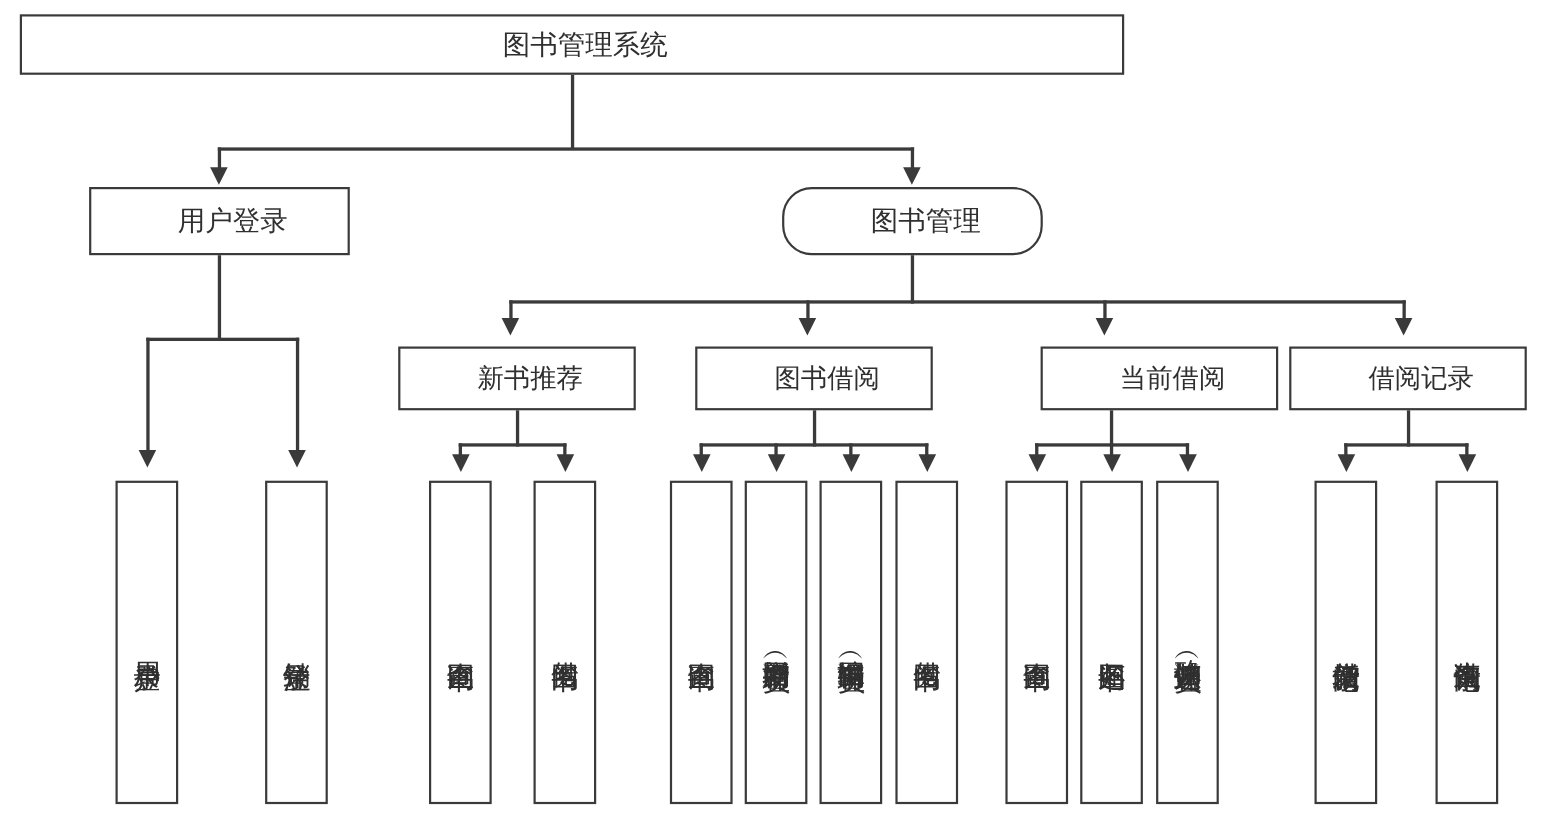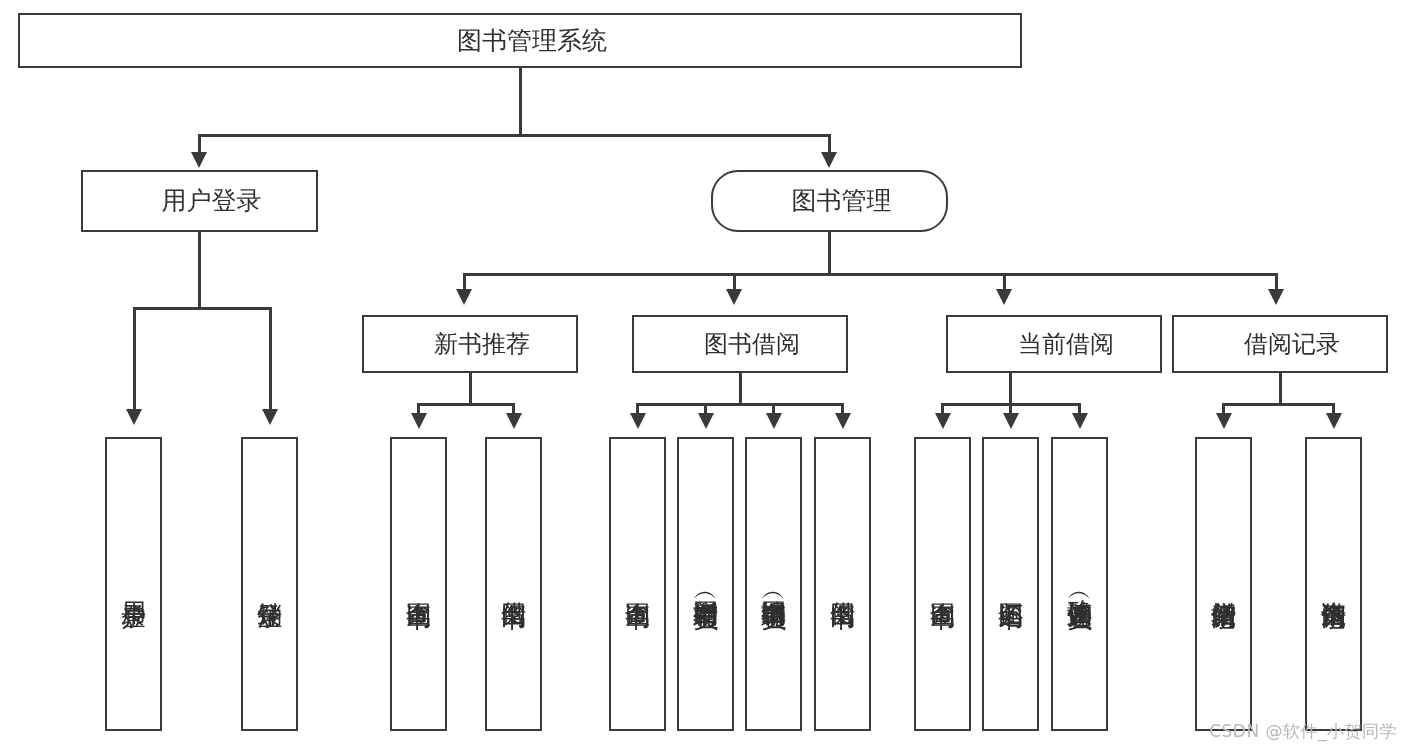--- a/index.html
+++ b/index.html
@@ -198,15 +198,14 @@
     <span class="lbl">确认归还（管理员）</span>
   </div>
 
   <div class="node leaf" style="left:1195px;top:437px;width:57px;height:294px;">
     <span class="lbl">新增借阅记录</span>
   </div>
   <div class="node leaf" style="left:1305px;top:437px;width:57px;height:294px;">
     <span class="lbl">查询借阅记录</span>
   </div>
 
-  <div id="watermark">CSDN @软件_小贺同学</div>
 
 </div>
 
 </body></html>

